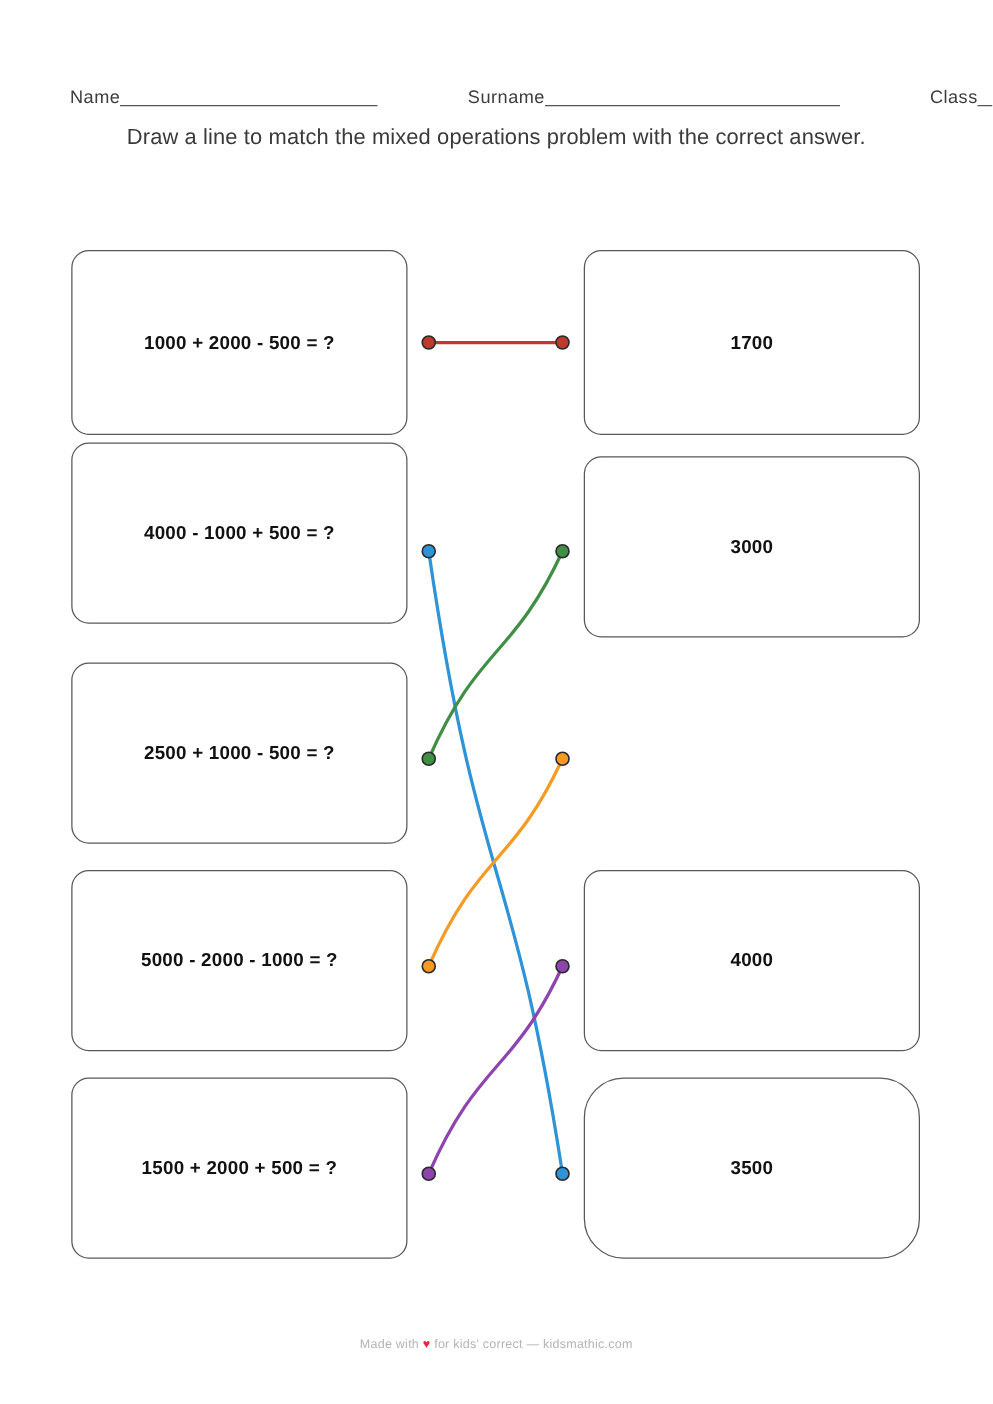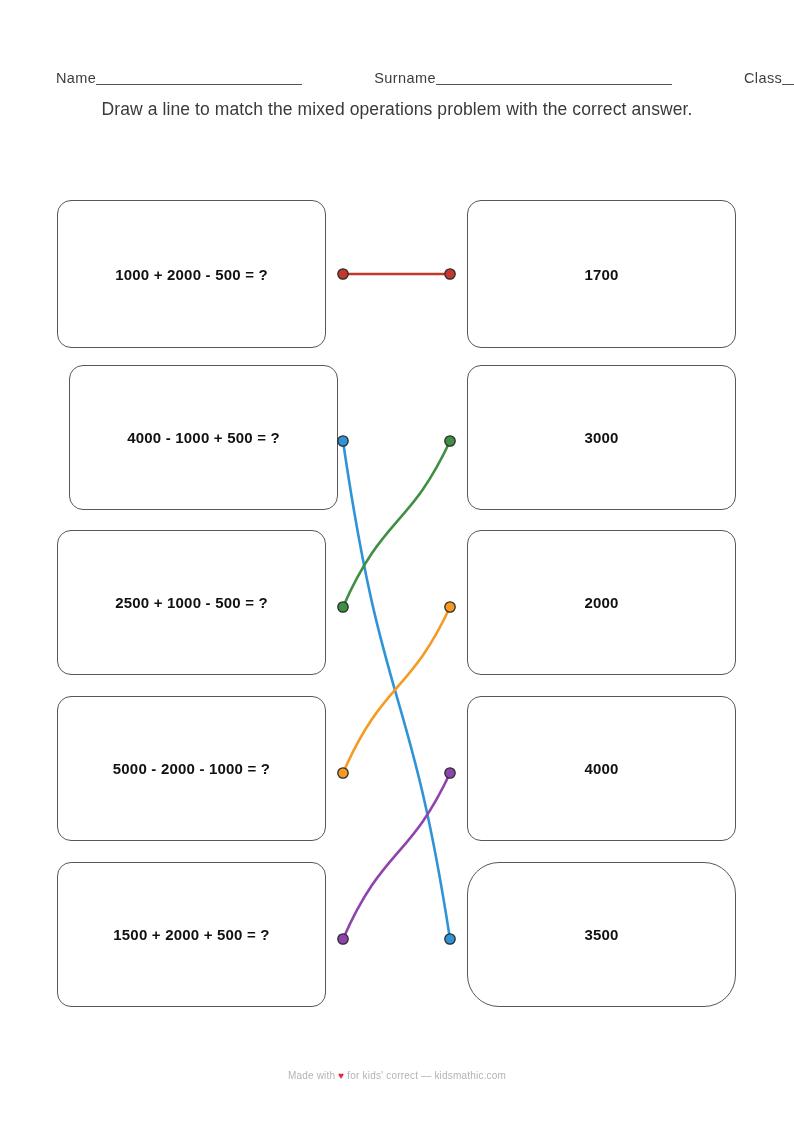--- a/index.html
+++ b/index.html
@@ -141,41 +141,38 @@
     </div>
   </div>
 
   <div class="instruction">Draw a line to match the mixed operations problem with the correct answer.</div>
 
   <div class="match-area">
 
     <div class="card left h-lg" style="top:4px;">
         <span>1000 + 2000 - 500 = ?</span>
       </div>
-    <div class="card left h-md" style="top:169px;margin-left:12px;">
+    <div class="card left h-md" style="top:158px;">
         <span>4000 - 1000 + 500 = ?</span>
       </div>
     <div class="card left h-md" style="top:334px;">
         <span>2500 + 1000 - 500 = ?</span>
       </div>
     <div class="card left h-md" style="top:500px;">
         <span>5000 - 2000 - 1000 = ?</span>
       </div>
     <div class="card left h-md" style="top:666px;">
         <span>1500 + 2000 + 500 = ?</span>
       </div>
 
     <div class="card right h-lg" style="top:4px;">
         <span>1700</span>
       </div>
     <div class="card right h-md" style="top:169px;">
         <span>3000</span>
-      </div>
-    <div class="card right h-md" style="top:334px;">
-        <span>2000</span>
       </div>
     <div class="card right h-md" style="top:500px;">
         <span>4000</span>
       </div>
     <div class="card right h-md" style="top:666px;border-radius:32px;">
         <span>3500</span>
       </div>
 
     <svg class="connectors" id="connector-layer" viewBox="0 0 794 824" preserveAspectRatio="none">
         <path d="M 343 78 L 450 78" stroke="#c0392b" stroke-width="2.6" fill="none" stroke-linecap="round"></path>

